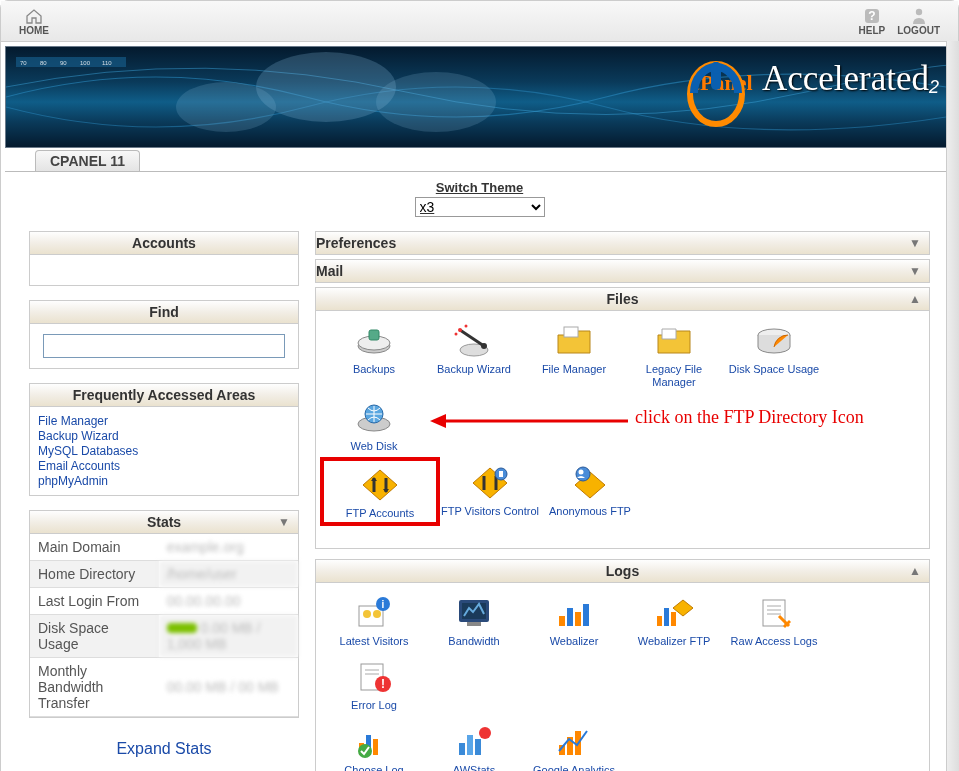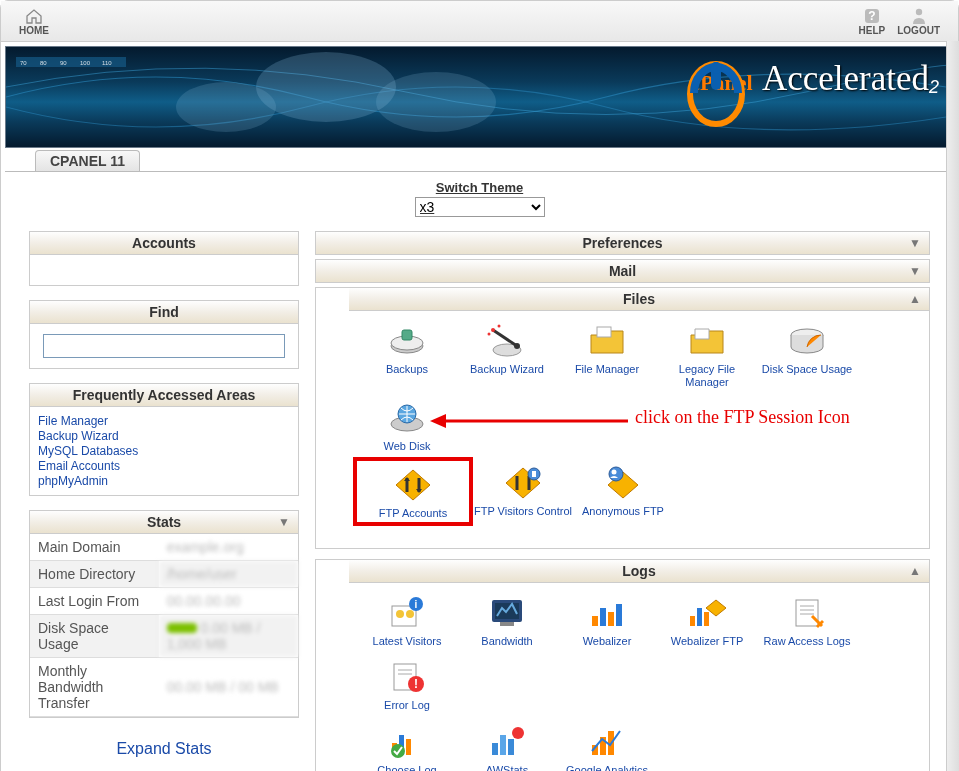--- a/index.html
+++ b/index.html
@@ -175,38 +175,37 @@
     text-align: center;
     color: #1a4aa8;
     font-size: 16px;
     padding: 8px 0;
   }
 
   
   .section-bar {
     background: linear-gradient(#fefefe, #f2eee6 50%, #eae2cf);
     border: 1px solid #ccc;
-    text-align: center;
+    text-align: left;
     font-weight: bold;
     font-size: 14px;
     padding: 3px 0;
     margin-bottom: 4px;
     position: relative;
   }
   .section-bar .chev {
     position: absolute;
     right: 8px; top: 4px;
     color: #777;
     font-size: 12px;
   }
 
   .section-panel {
     border: 1px solid #ccc;
     margin-bottom: 10px;
-    padding-left: 33px;
   }
   .section-panel.open .panel-body { padding: 10px 8px 12px 8px; }
 
   .icon-grid {
     display: flex;
     flex-wrap: wrap;
   }
   .icon-item {
     width: 100px;
     text-align: center;
@@ -509,21 +508,21 @@
         </div>
       </div>
 
       <div class="annotation" style="left:115px; top:178px;">
         <svg width="200" height="24" viewBox="0 0 200 24">
           <line x1="12" y1="12" x2="198" y2="12" stroke="#e80000" stroke-width="3"></line>
           <path d="M0 12 L16 5 L16 19 Z" fill="#e80000"></path>
         </svg>
       </div>
       <div class="annotation" style="left:320px; top:176px;">
-        <span class="text">click on the FTP Session Icon</span>
+        <span class="text">click on the FTP Directory Icon</span>
       </div>
 
       <div class="section-panel open">
         <div class="box-header">
           <span>Logs</span>
           <span class="chev">▲</span>
         </div>
         <div class="panel-body">
           <div class="icon-grid">
             <div class="icon-item">

